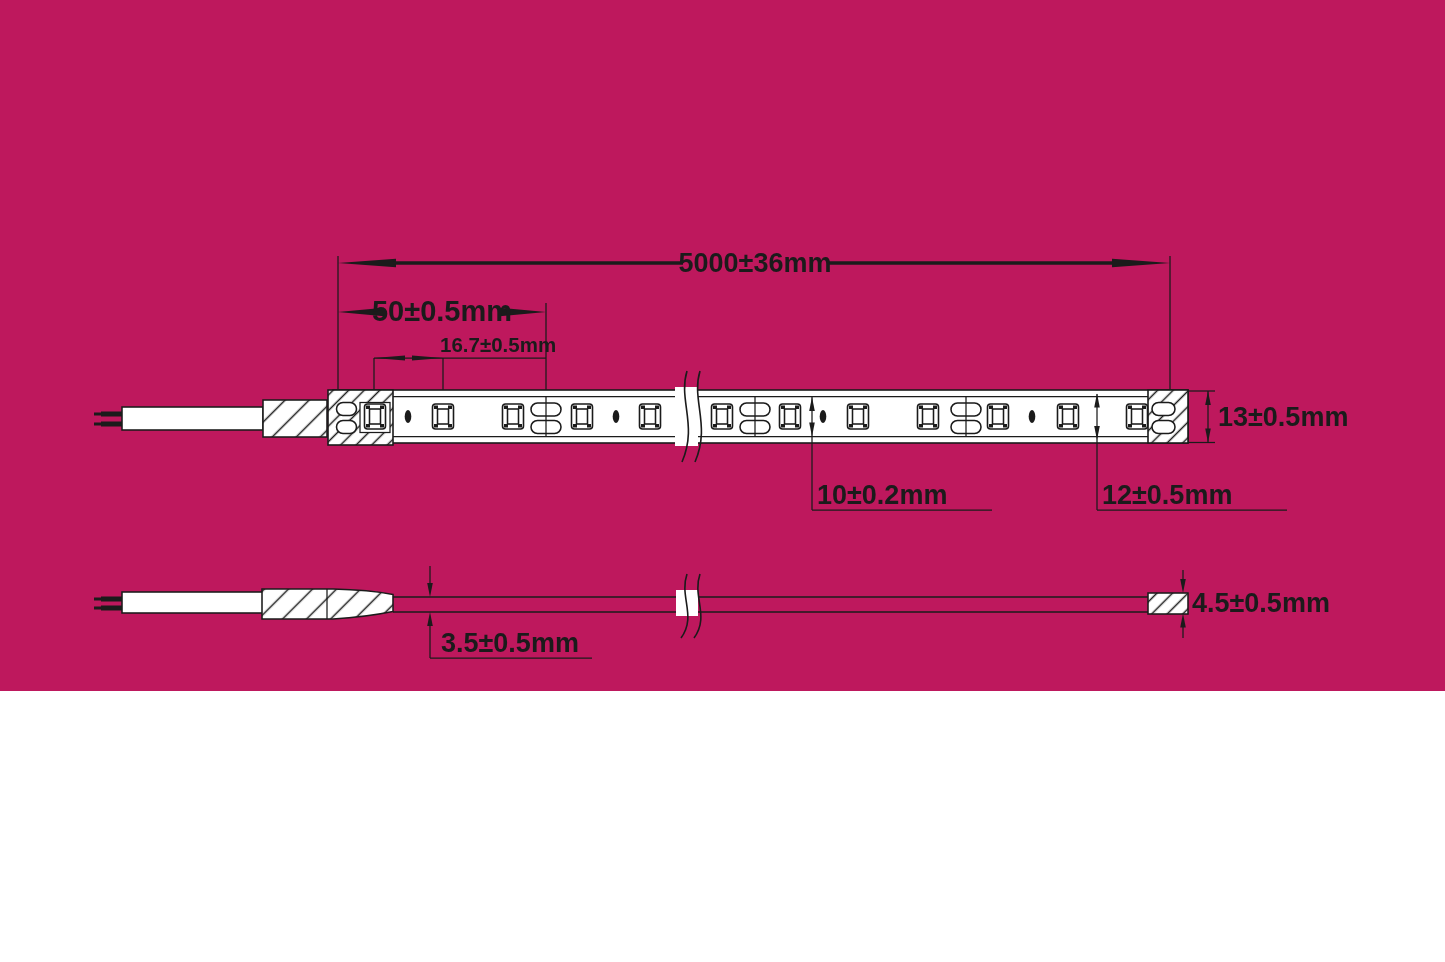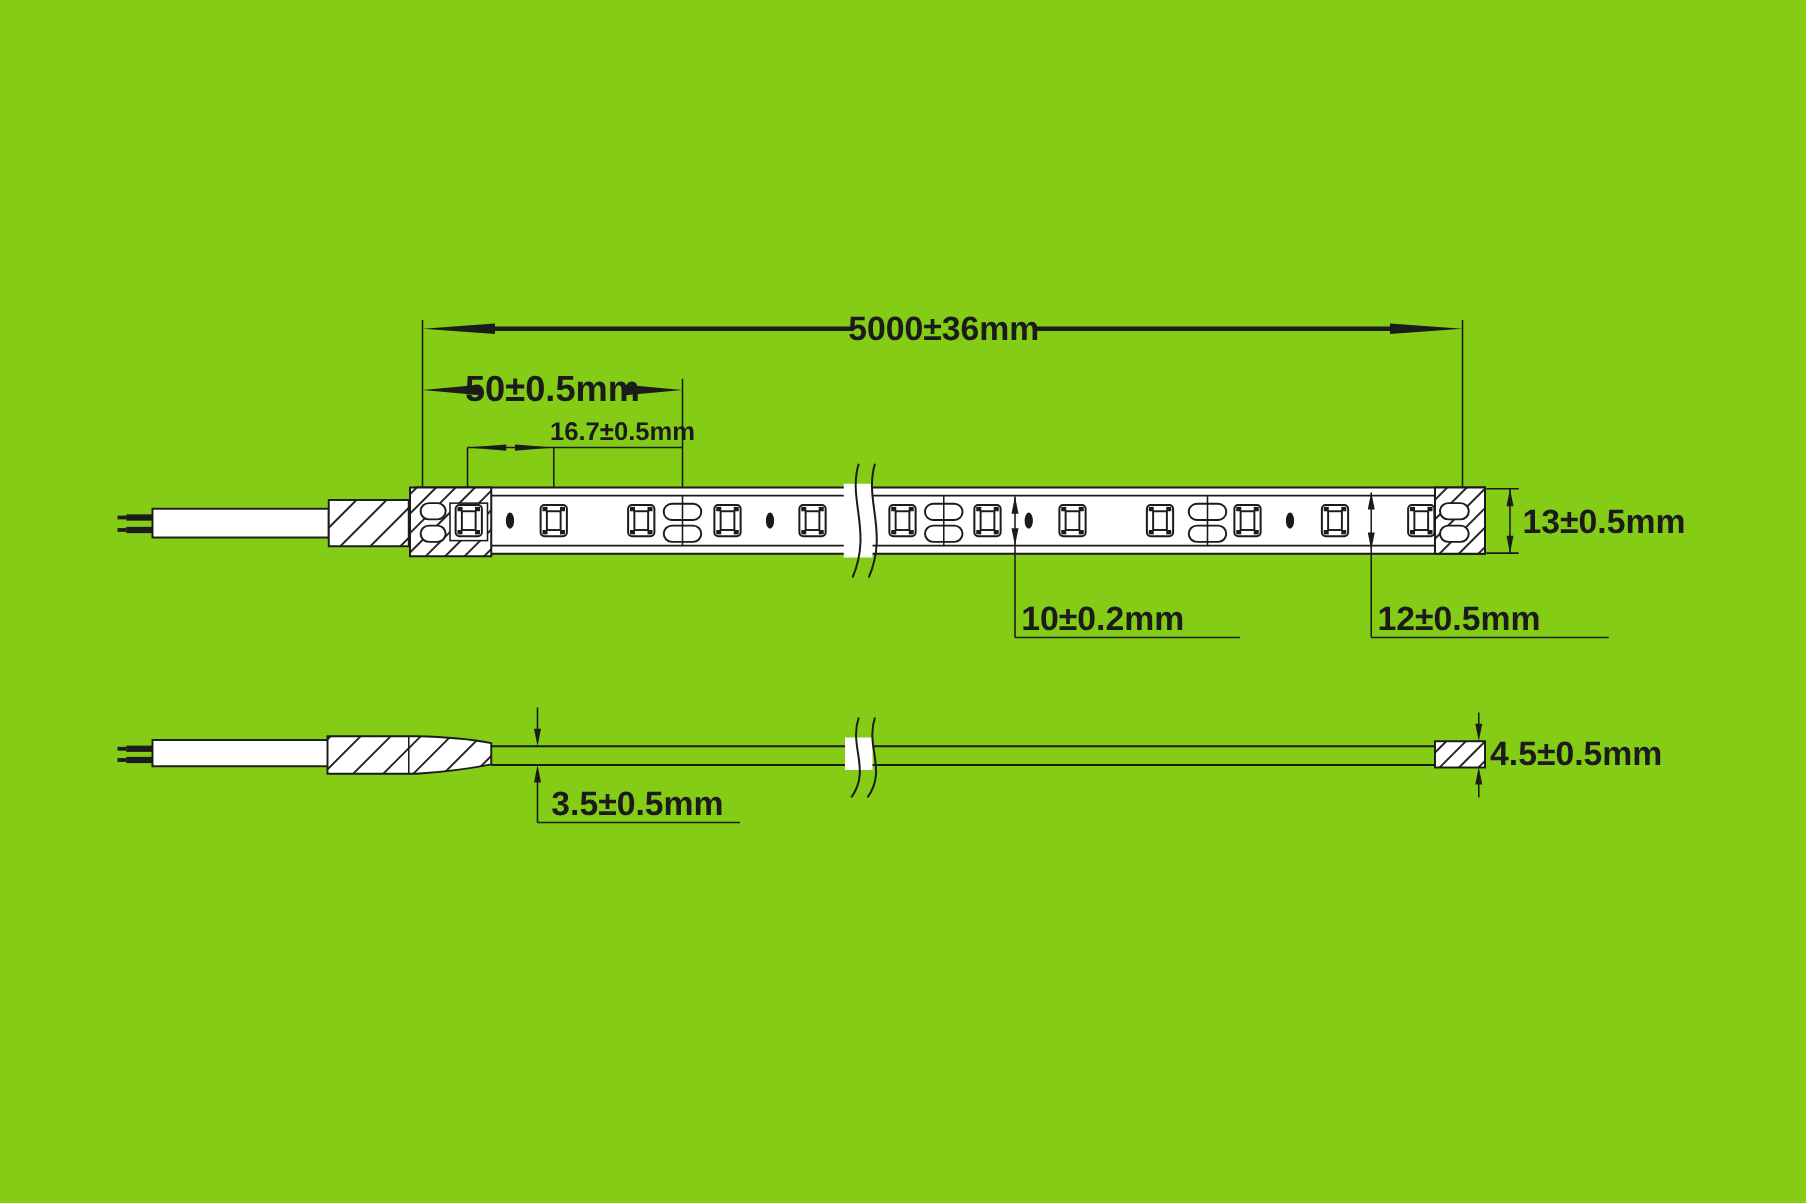--- a/index.html
+++ b/index.html
@@ -1,18 +1,18 @@
 <!DOCTYPE html>
 <html style="--ink: #1b1b1b;"><head>
 <meta charset="utf-8">
 <title>Drawing</title>
 <style>
   :root{ --ink:#1b1b1b; }
   html,body{margin:0;padding:0;background:#ffffff;}
-  .stage{position:relative;width:1445px;height:962px;background:#84cc16;overflow:hidden;}
+  .stage{position:relative;width:1445px;height:691px;background:#be185d;overflow:hidden;}
   svg{display:block;}
   .lbl{font-family:"Liberation Sans","DejaVu Sans",sans-serif;font-weight:600;fill:var(--ink);}
   .t27{font-size:27px;} .t29{font-size:29px;} .t20{font-size:20.5px;}
   .mid{text-anchor:middle;}
   .ln{stroke:var(--ink);fill:none;stroke-linecap:butt;}
   .w1{stroke-width:1.25px;} .w15{stroke-width:1.55px;} .w35{stroke-width:3.5px;} .w16{stroke-width:1.6px;}
   .fillink{fill:var(--ink);stroke:none;}
   .box{fill:#ffffff;stroke:var(--ink);}
   .nofill{fill:none;}
 </style>

